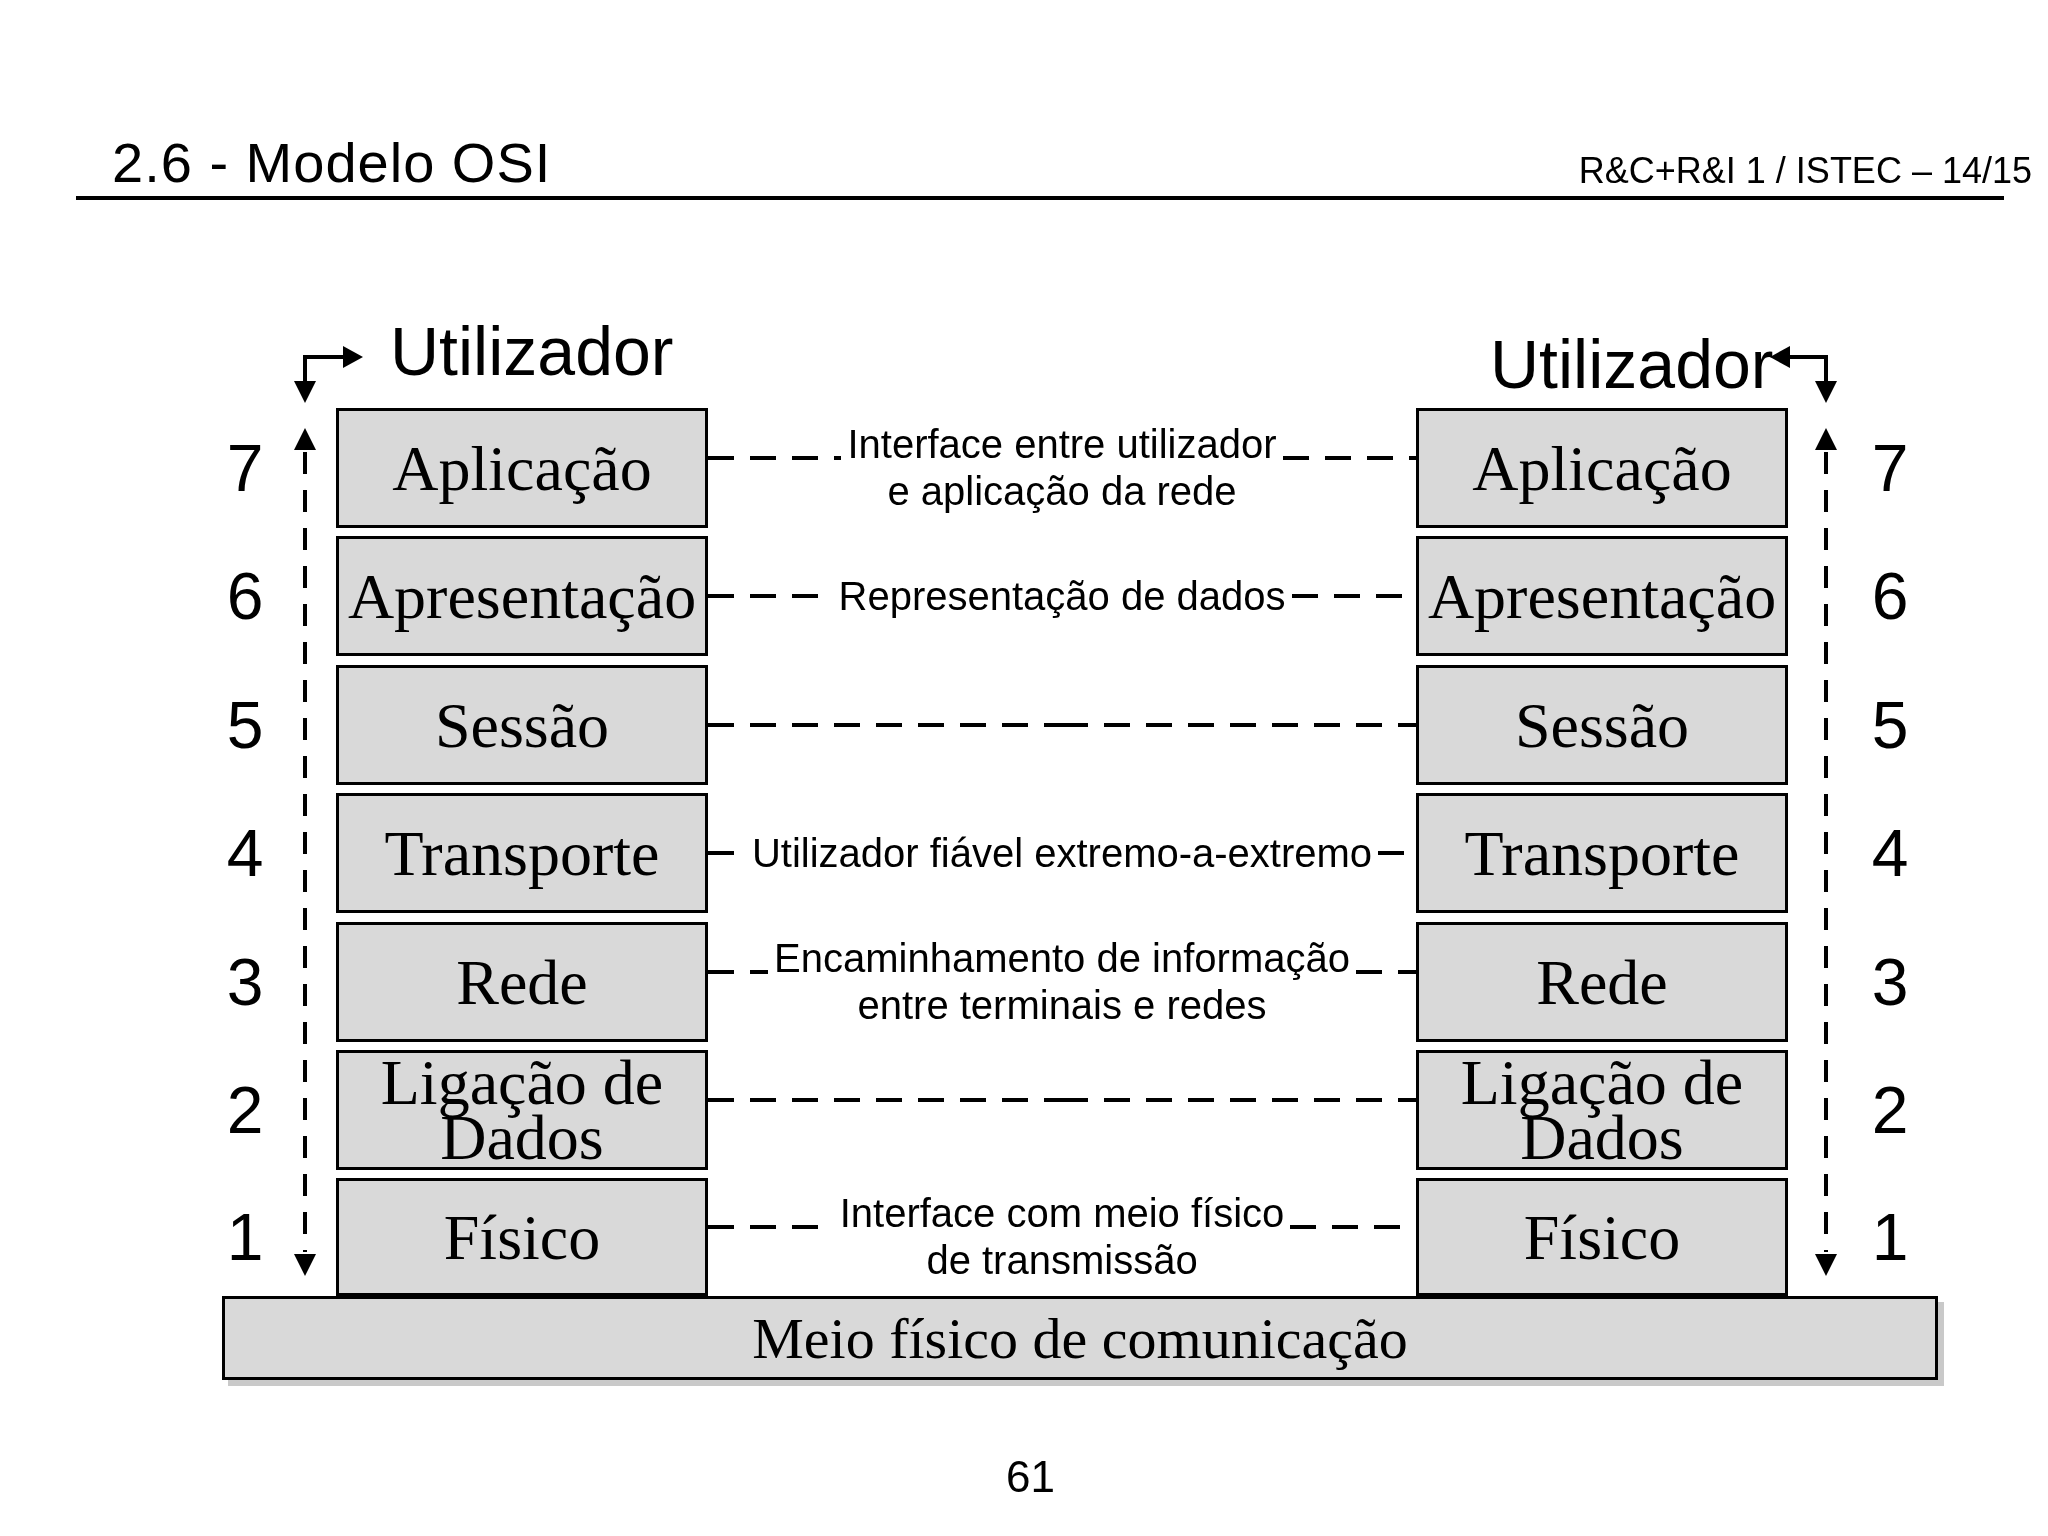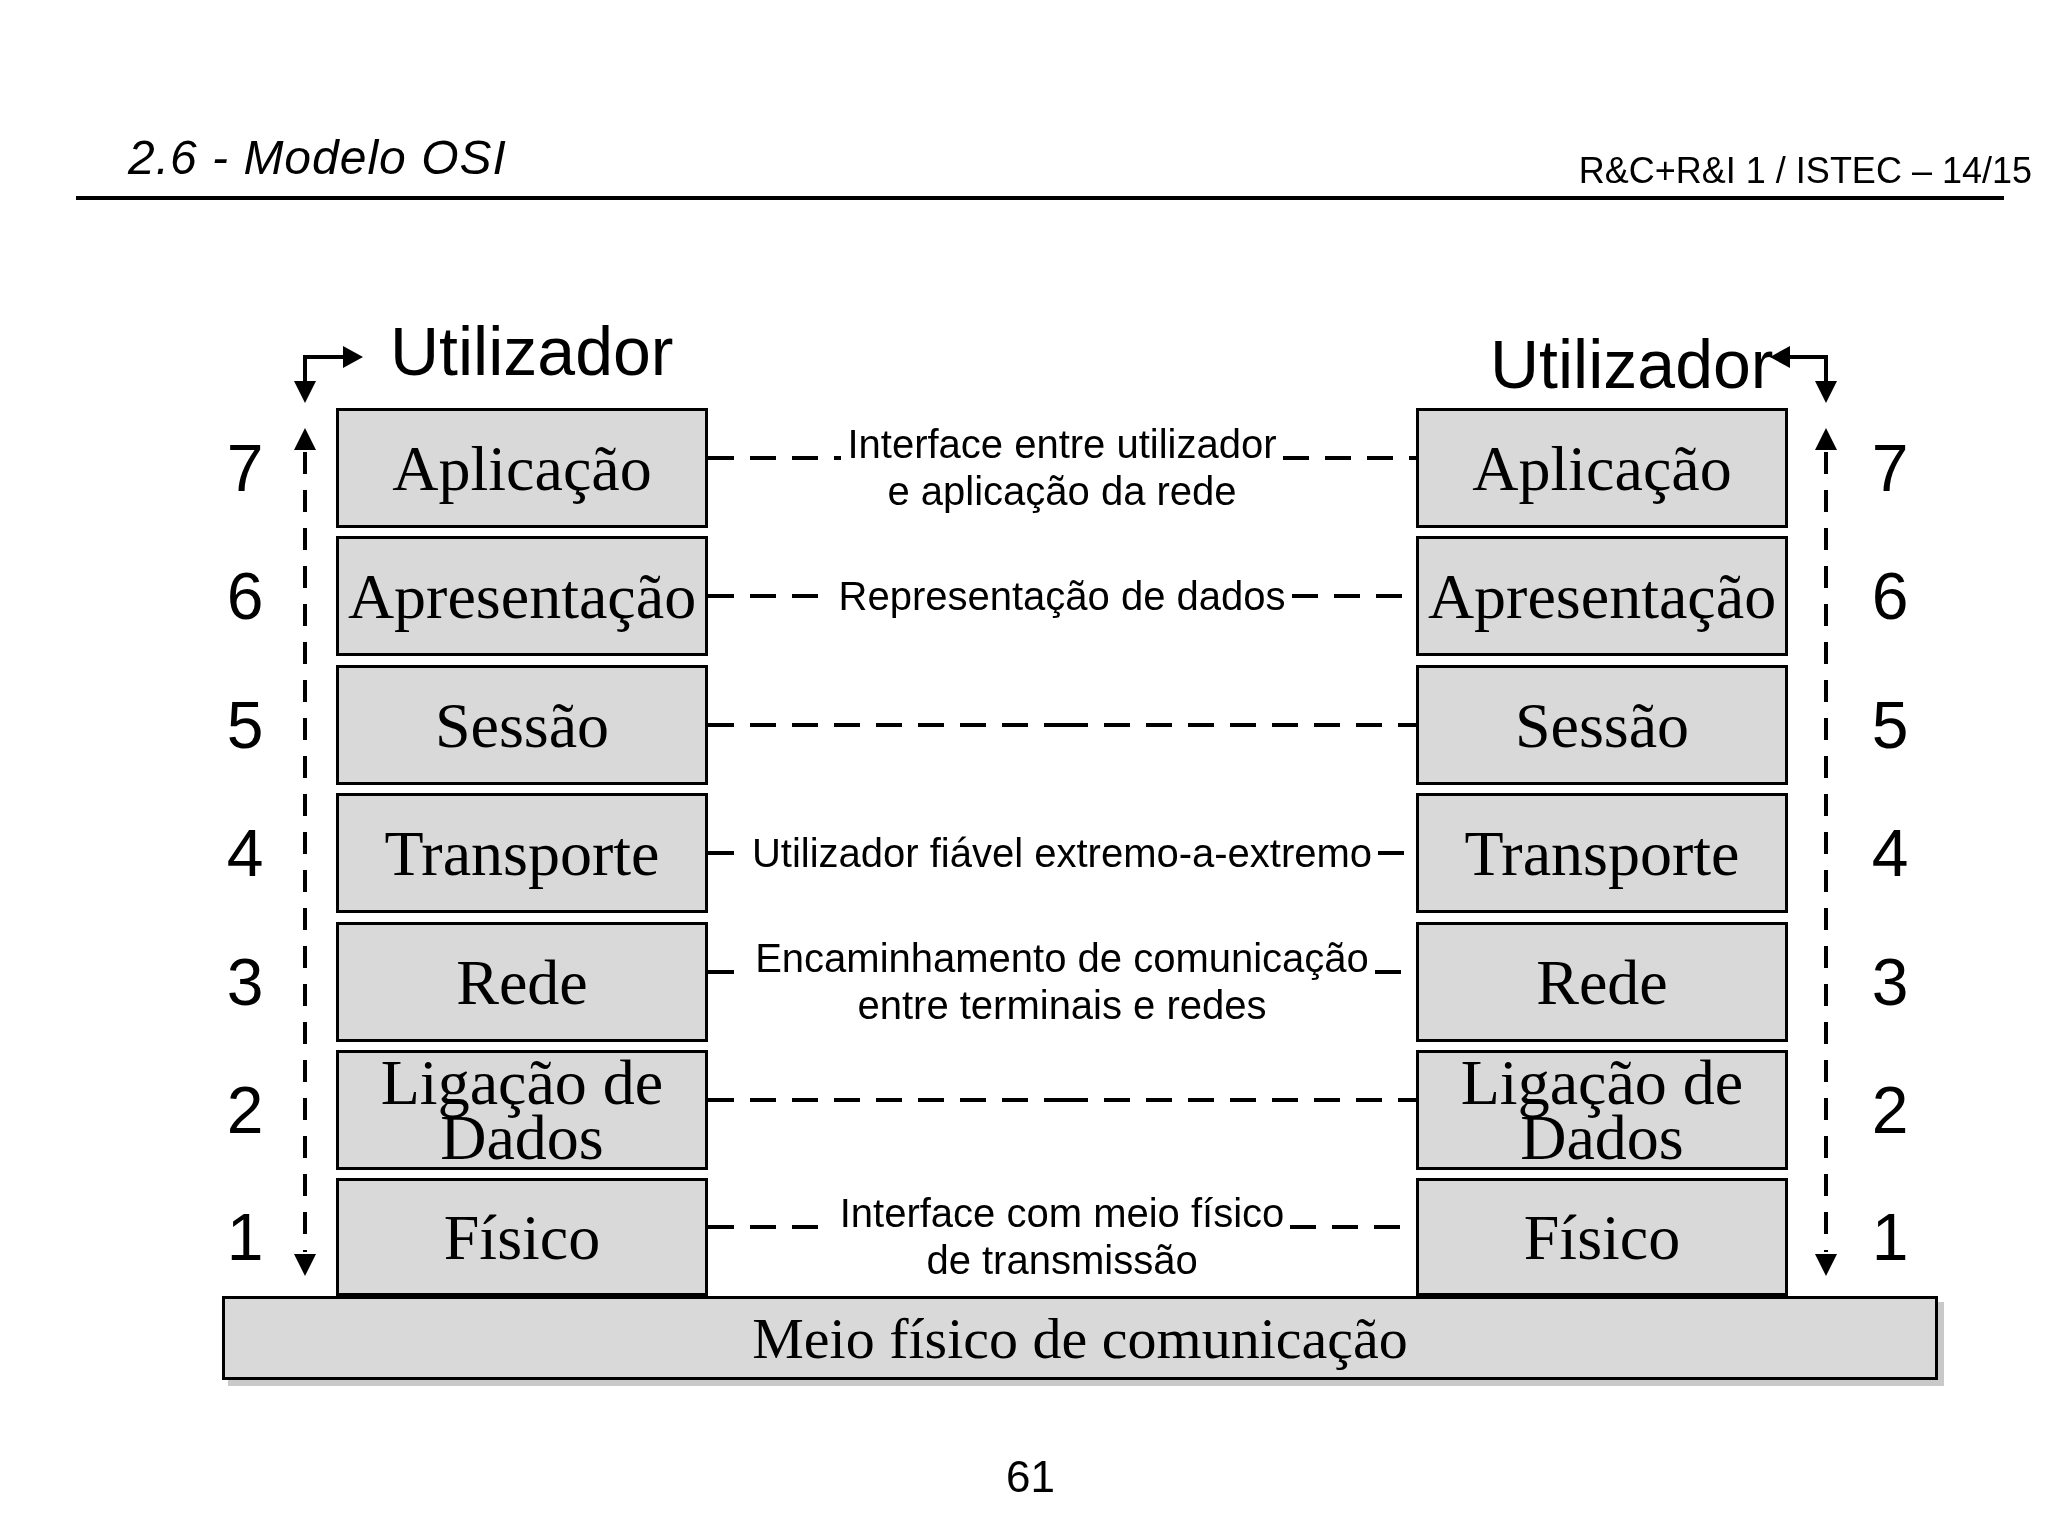--- a/index.html
+++ b/index.html
@@ -1,21 +1,21 @@
 <!DOCTYPE html>
 <html><head>
 <meta charset="utf-8">
 <style>
   html,body{margin:0;padding:0;}
   body{width:2048px;height:1536px;position:relative;background:#ffffff;
        font-family:"Liberation Sans",sans-serif;color:#000;overflow:hidden;}
   .abs{position:absolute;}
 
   
-  .title{left:128px;top:130px;font-size:48px;font-style:italic;letter-spacing:1px;}
+  .title{left:112px;top:130px;font-size:56px;letter-spacing:1px;}
   .course{right:16px;top:150px;font-size:36px;}
   .rule{left:76px;top:196px;width:1928px;height:4px;background:#000;}
 
   
   .num{width:90px;height:120px;display:flex;align-items:center;justify-content:center;
        font-size:66px;}
   .num-l{left:200px;}
   .num-r{left:1845px;}
 
   
@@ -125,21 +125,21 @@
   <div class="txt">Utilizador fiável extremo-a-extremo</div>
   <div class="dash"></div>
 </div>
 <div class="abs box box-r" style="top:793px">Transporte</div>
 <div class="abs num num-r" style="top:793px">4</div>
 
 <div class="abs num num-l" style="top:922px">3</div>
 <div class="abs box box-l" style="top:922px">Rede</div>
 <div class="abs ann two" style="top:922px">
   <div class="dash"></div>
-  <div class="txt">Encaminhamento de comunicação
+  <div class="txt">Encaminhamento de informação
 entre terminais e redes</div>
   <div class="dash"></div>
 </div>
 <div class="abs box box-r" style="top:922px">Rede</div>
 <div class="abs num num-r" style="top:922px">3</div>
 
 <div class="abs num num-l" style="top:1050px">2</div>
 <div class="abs box box-l" style="top:1050px">Ligação de
 Dados</div>
 <div class="abs ann two" style="top:1050px">

